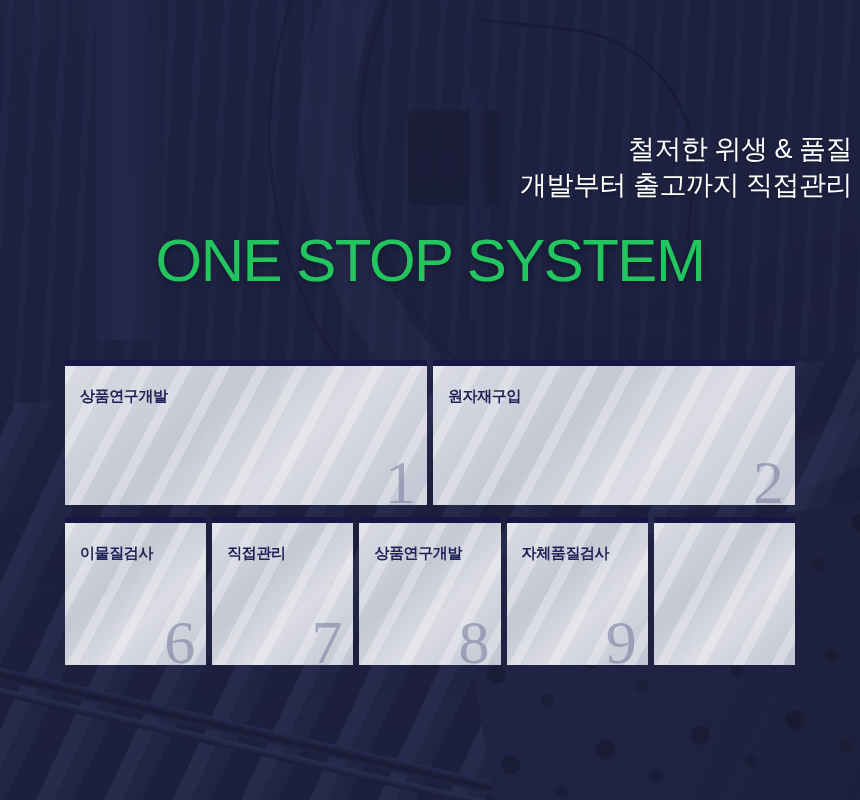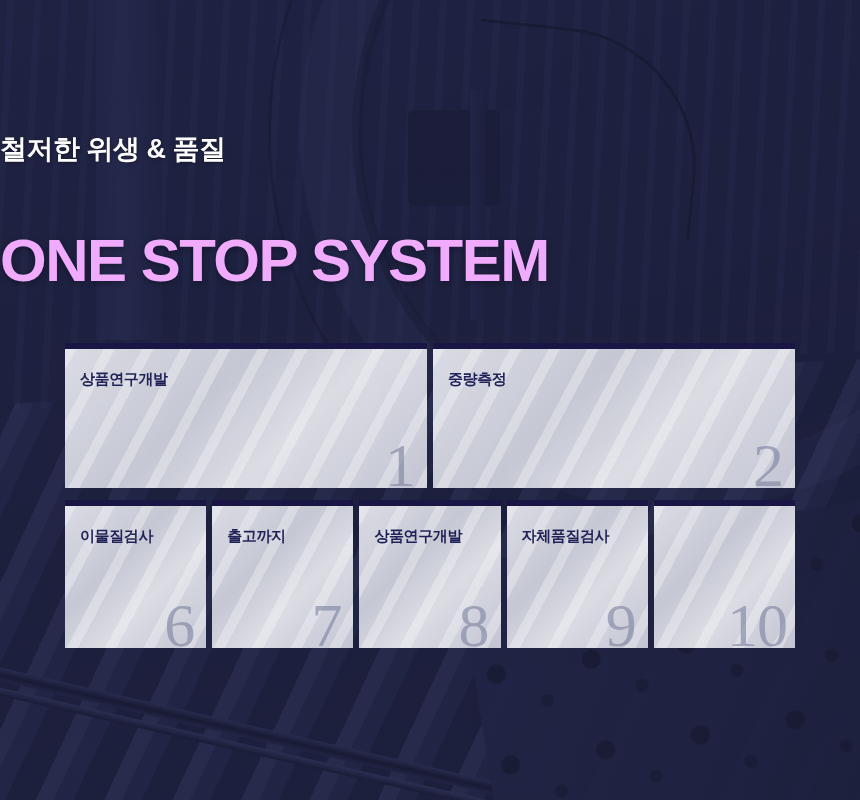--- a/index.html
+++ b/index.html
@@ -164,49 +164,49 @@
   .bg-tint2 {
     position: absolute; inset: 0;
     background: rgba(48,52,94,0.42);
   }
 
   
   .content { position: absolute; inset: 0; }
 
   .headline {
     position: absolute;
-    left: 0; right: 16px;
+    left: 0; right: 8px;
     top: 131px;
-    text-align: left;
+    text-align: right;
     color: #ffffff;
     font-size: 27px;
-    font-weight: bold;
+    font-weight: normal;
     line-height: 36px;
     letter-spacing: -0.5px;
     text-shadow: 0 1px 3px rgba(0,0,0,.35);
   }
 
   .big-title {
     position: absolute;
     left: 0; right: 0;
     top: 226px;
-    text-align: left;
-    color: #f0abfc;
+    text-align: center;
+    color: #22c55e;
     font-size: 60px;
-    font-weight: bold;
+    font-weight: normal;
     letter-spacing: -1.5px;
     line-height: 70px;
     text-shadow: 0 2px 6px rgba(0,0,0,.30);
   }
 
   
   .grid {
     position: absolute;
     left: 65px;
-    top: 343px;
+    top: 360px;
     width: 730px;
   }
   .row {
     display: flex;
     gap: 6px;
   }
   .row.row1 { height: 145px; }
   .row.row2 { height: 148px; margin-top: 12px; justify-content: flex-end; }
 
   .card {
@@ -281,54 +281,54 @@
       <div class="holes"></div>
     </div>
   </div>
   <div class="bg-tint"></div>
   <div class="bg-tint2"></div>
 
   <div class="content">
 
     <div class="headline">
       <div>철저한 위생 &amp; 품질</div>
+      <div>개발부터 출고까지 직접관리</div>
     </div>
 
     <div class="big-title">ONE STOP SYSTEM</div>
 
     <div class="grid">
 
       <div class="row row1">
         <div class="card">
           <div class="card-label">상품연구개발</div>
           <div class="card-num">1</div>
         </div>
         <div class="card">
-          <div class="card-label">중량측정</div>
+          <div class="card-label">원자재구입</div>
           <div class="card-num">2</div>
         </div>
       </div>
 
       <div class="row row2">
         <div class="card">
           <div class="card-label">이물질검사</div>
           <div class="card-num">6</div>
         </div>
         <div class="card">
-          <div class="card-label">출고까지</div>
+          <div class="card-label">직접관리</div>
           <div class="card-num">7</div>
         </div>
         <div class="card">
           <div class="card-label">상품연구개발</div>
           <div class="card-num">8</div>
         </div>
         <div class="card">
           <div class="card-label">자체품질검사</div>
           <div class="card-num">9</div>
         </div>
         <div class="card">
-          <div class="card-num ten">10</div>
         </div>
       </div>
 
     </div>
   </div>
 </div>
 
 </body></html>

